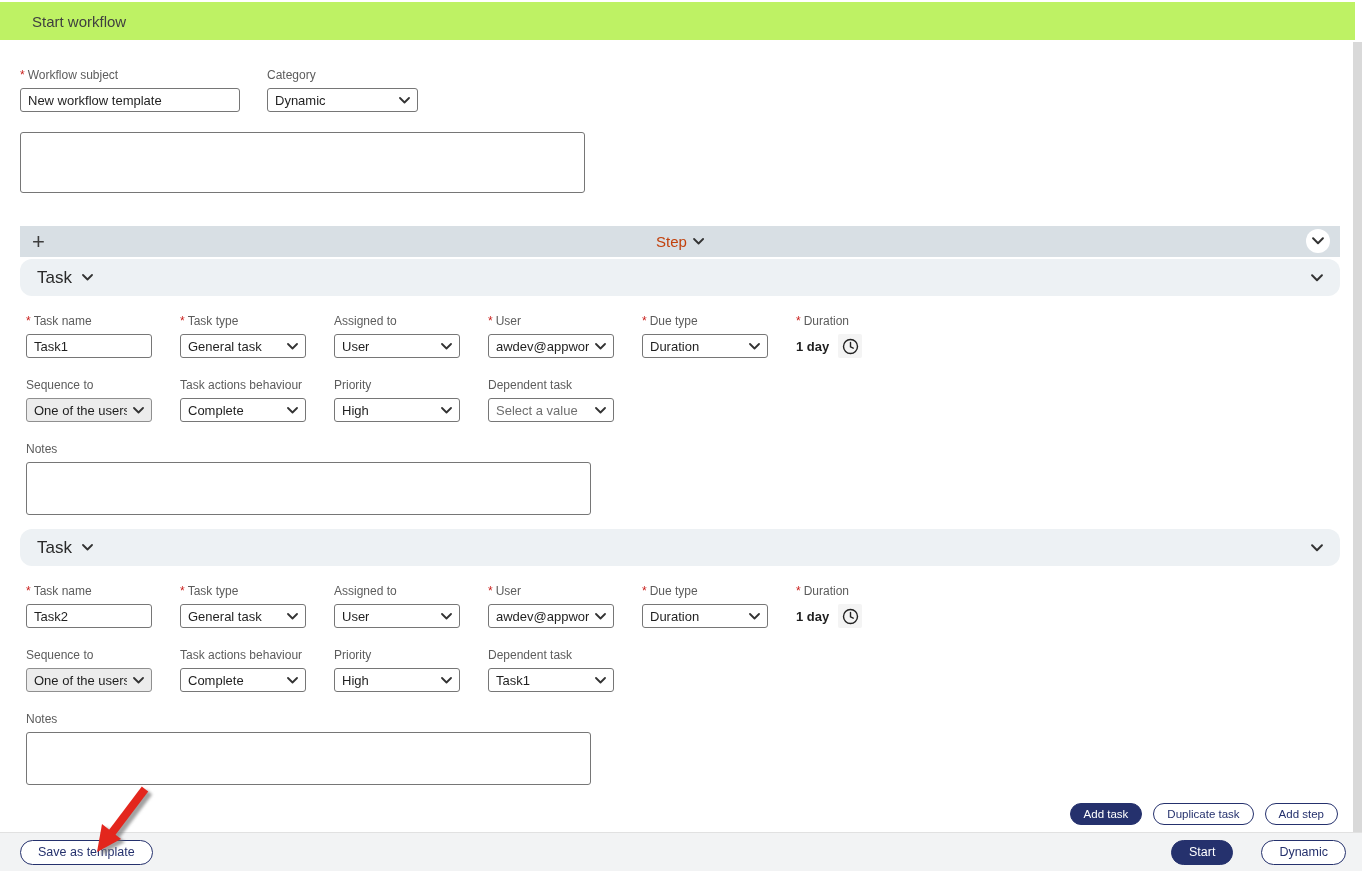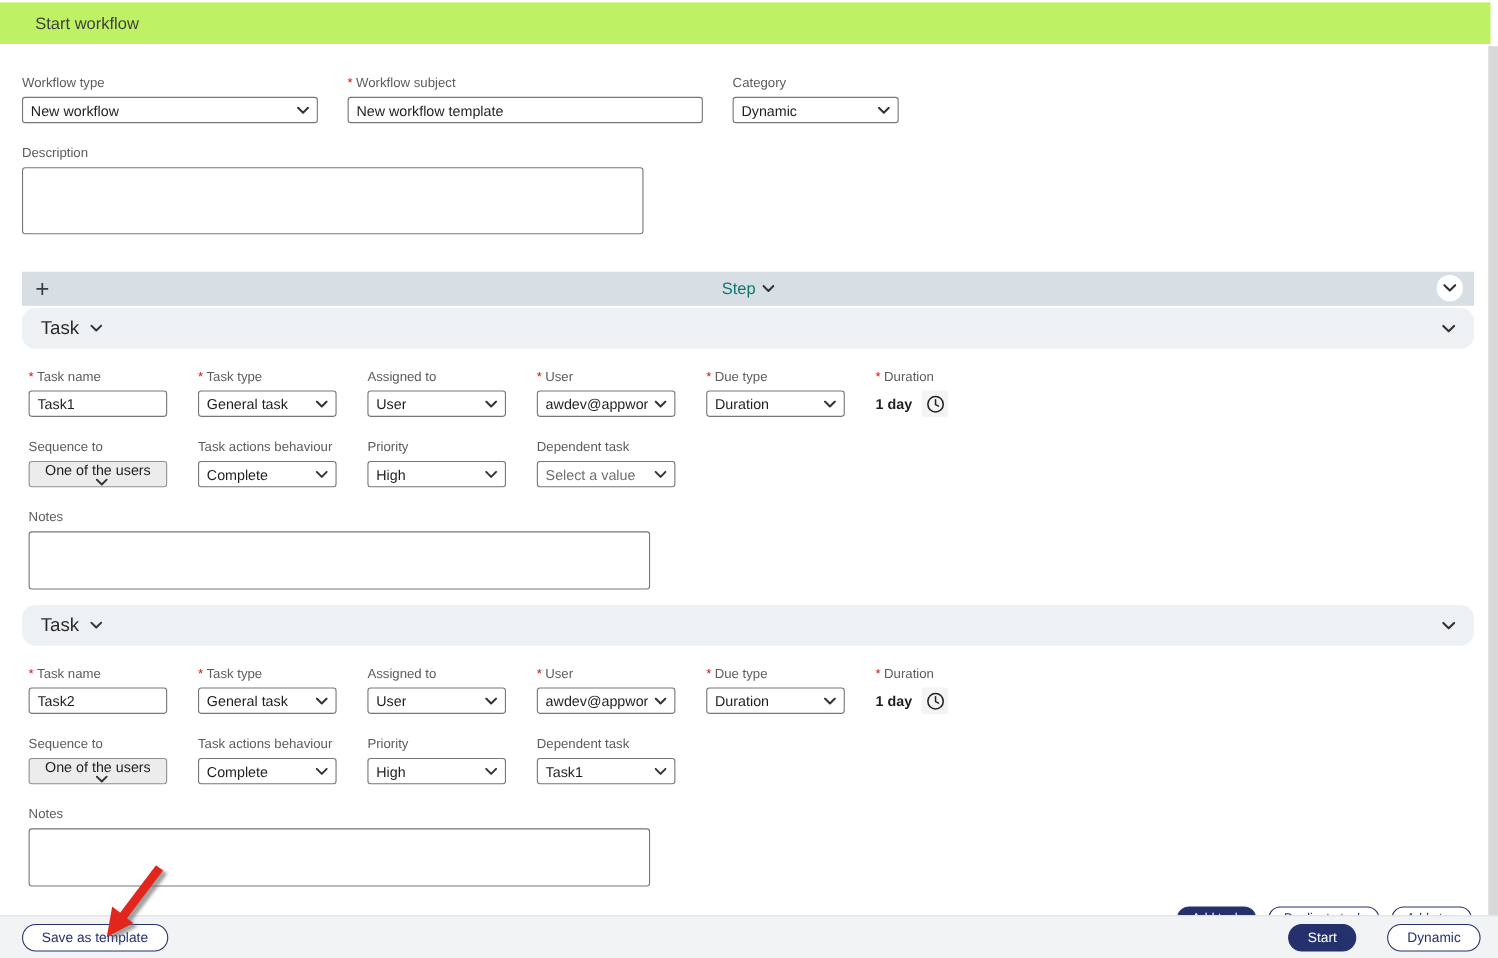--- a/index.html
+++ b/index.html
@@ -17,41 +17,41 @@
   .content { padding:0 22px 0 20px; }
 
   .label { font-size:12px; color:#5c5c5c; margin-bottom:6px; display:flex; gap:3px; align-items:baseline; }
   .req { color:#c9211e; }
 
   .select { width:126px; height:24px; border:1px solid #767676; border-radius:3px; background:#fff;
             display:flex; align-items:center; justify-content:space-between; padding:0 7px;
             font-size:13px; color:#1f1f1f; cursor:default; }
   .select.wide { width:269px; }
   .select.cat  { width:151px; }
-  .select.disabled { background:#ececec; border-color:#8f8f8f;flex-direction:column; }
+  .select.disabled { background:#ececec; border-color:#8f8f8f; }
   .select.placeholder .select-value { color:#6f6f6f; }
   .select-value { white-space:nowrap; overflow:hidden; }
   .chev { flex:0 0 auto; margin-left:6px; }
 
   .text-input { width:126px; height:24px; border:1px solid #767676; border-radius:3px; padding:0 7px;
                 font-size:13px; color:#1f1f1f; font-family:inherit; background:#fff; }
-  .text-input.wide { width:323px; }
+  .text-input.wide { width:220px; }
 
   textarea { border:1px solid #767676; border-radius:3px; resize:none; font-family:inherit; font-size:13px; padding:5px; }
   .desc-ta { width:565px; height:61px; }
   .notes-ta { width:565px; height:53px; display:block; }
 
   .form-row1 { display:flex; gap:27px; margin-top:28px; }
 
   .desc-block { margin-top:20px; }
 
   
   .step-bar { margin-top:29px; height:31px; background:#d8dfe4; position:relative; display:flex; align-items:center; padding:0 12px; }
   .plus { font-size:22px; color:#3d3d3d; line-height:20px; cursor:pointer; }
-  .step-title { position:absolute; left:50%; transform:translateX(-50%); display:flex; align-items:center; gap:6px; font-size:15px; color:#0f766e; cursor:pointer; }
+  .step-title { position:absolute; left:50%; transform:translateX(-50%); display:flex; align-items:center; gap:6px; font-size:15px; color:#c2410c; cursor:pointer; }
   .step-circle { position:absolute; right:10px; top:3px; width:24px; height:24px; border-radius:50%; background:#fff;
                  display:flex; align-items:center; justify-content:center; cursor:pointer; }
 
   
   .task-bar { margin-top:2px; height:37px; background:#edf1f4; display:flex; align-items:center; justify-content:space-between; padding:0 17px;border-radius:12px; }
   .task-title { display:flex; align-items:center; gap:10px; font-size:17px; color:#2a2a2a; cursor:pointer; }
   .task-body { padding-left:6px; }
   .fields-row { display:flex; gap:28px; }
   .row-a { margin-top:18px; }
   .row-b { margin-top:20px;text-align:right; }
@@ -97,53 +97,39 @@
     <span class="header-title">Start workflow</span>
   </div>
 
   <div class="scroll-track"></div>
 
   <div class="content">
 
     <div class="form-row1">
       <div class="field auto">
         <div class="label">
-            <span>Workflow type</span>
-          </div>
-        <div class="select wide">
-          <span class="select-value">New workflow</span>
-          <svg class="chev" width="11" height="7" viewBox="0 0 11 7">
-              <use href="#chev-sm"></use>
-            </svg>
-        </div>
-      </div>
-      <div class="field auto">
-        <div class="label">
             <span class="req">*</span>
             <span>Workflow subject</span>
           </div>
         <input class="text-input wide" value="New workflow template" style="">
       </div>
       <div class="field auto">
         <div class="label">
             <span>Category</span>
           </div>
         <div class="select cat">
           <span class="select-value">Dynamic</span>
           <svg class="chev" width="11" height="7" viewBox="0 0 11 7">
               <use href="#chev-sm"></use>
             </svg>
         </div>
       </div>
     </div>
 
     <div class="desc-block">
-      <div class="label">
-          <span>Description</span>
-        </div>
       <textarea class="desc-ta" style=""></textarea>
     </div>
 
     <div class="step-bar">
       <span class="plus">+</span>
       <div class="step-title">
         <span>Step</span>
         <svg width="11" height="7" viewBox="0 0 11 7">
             <use href="#chev-sm"></use>
           </svg>

